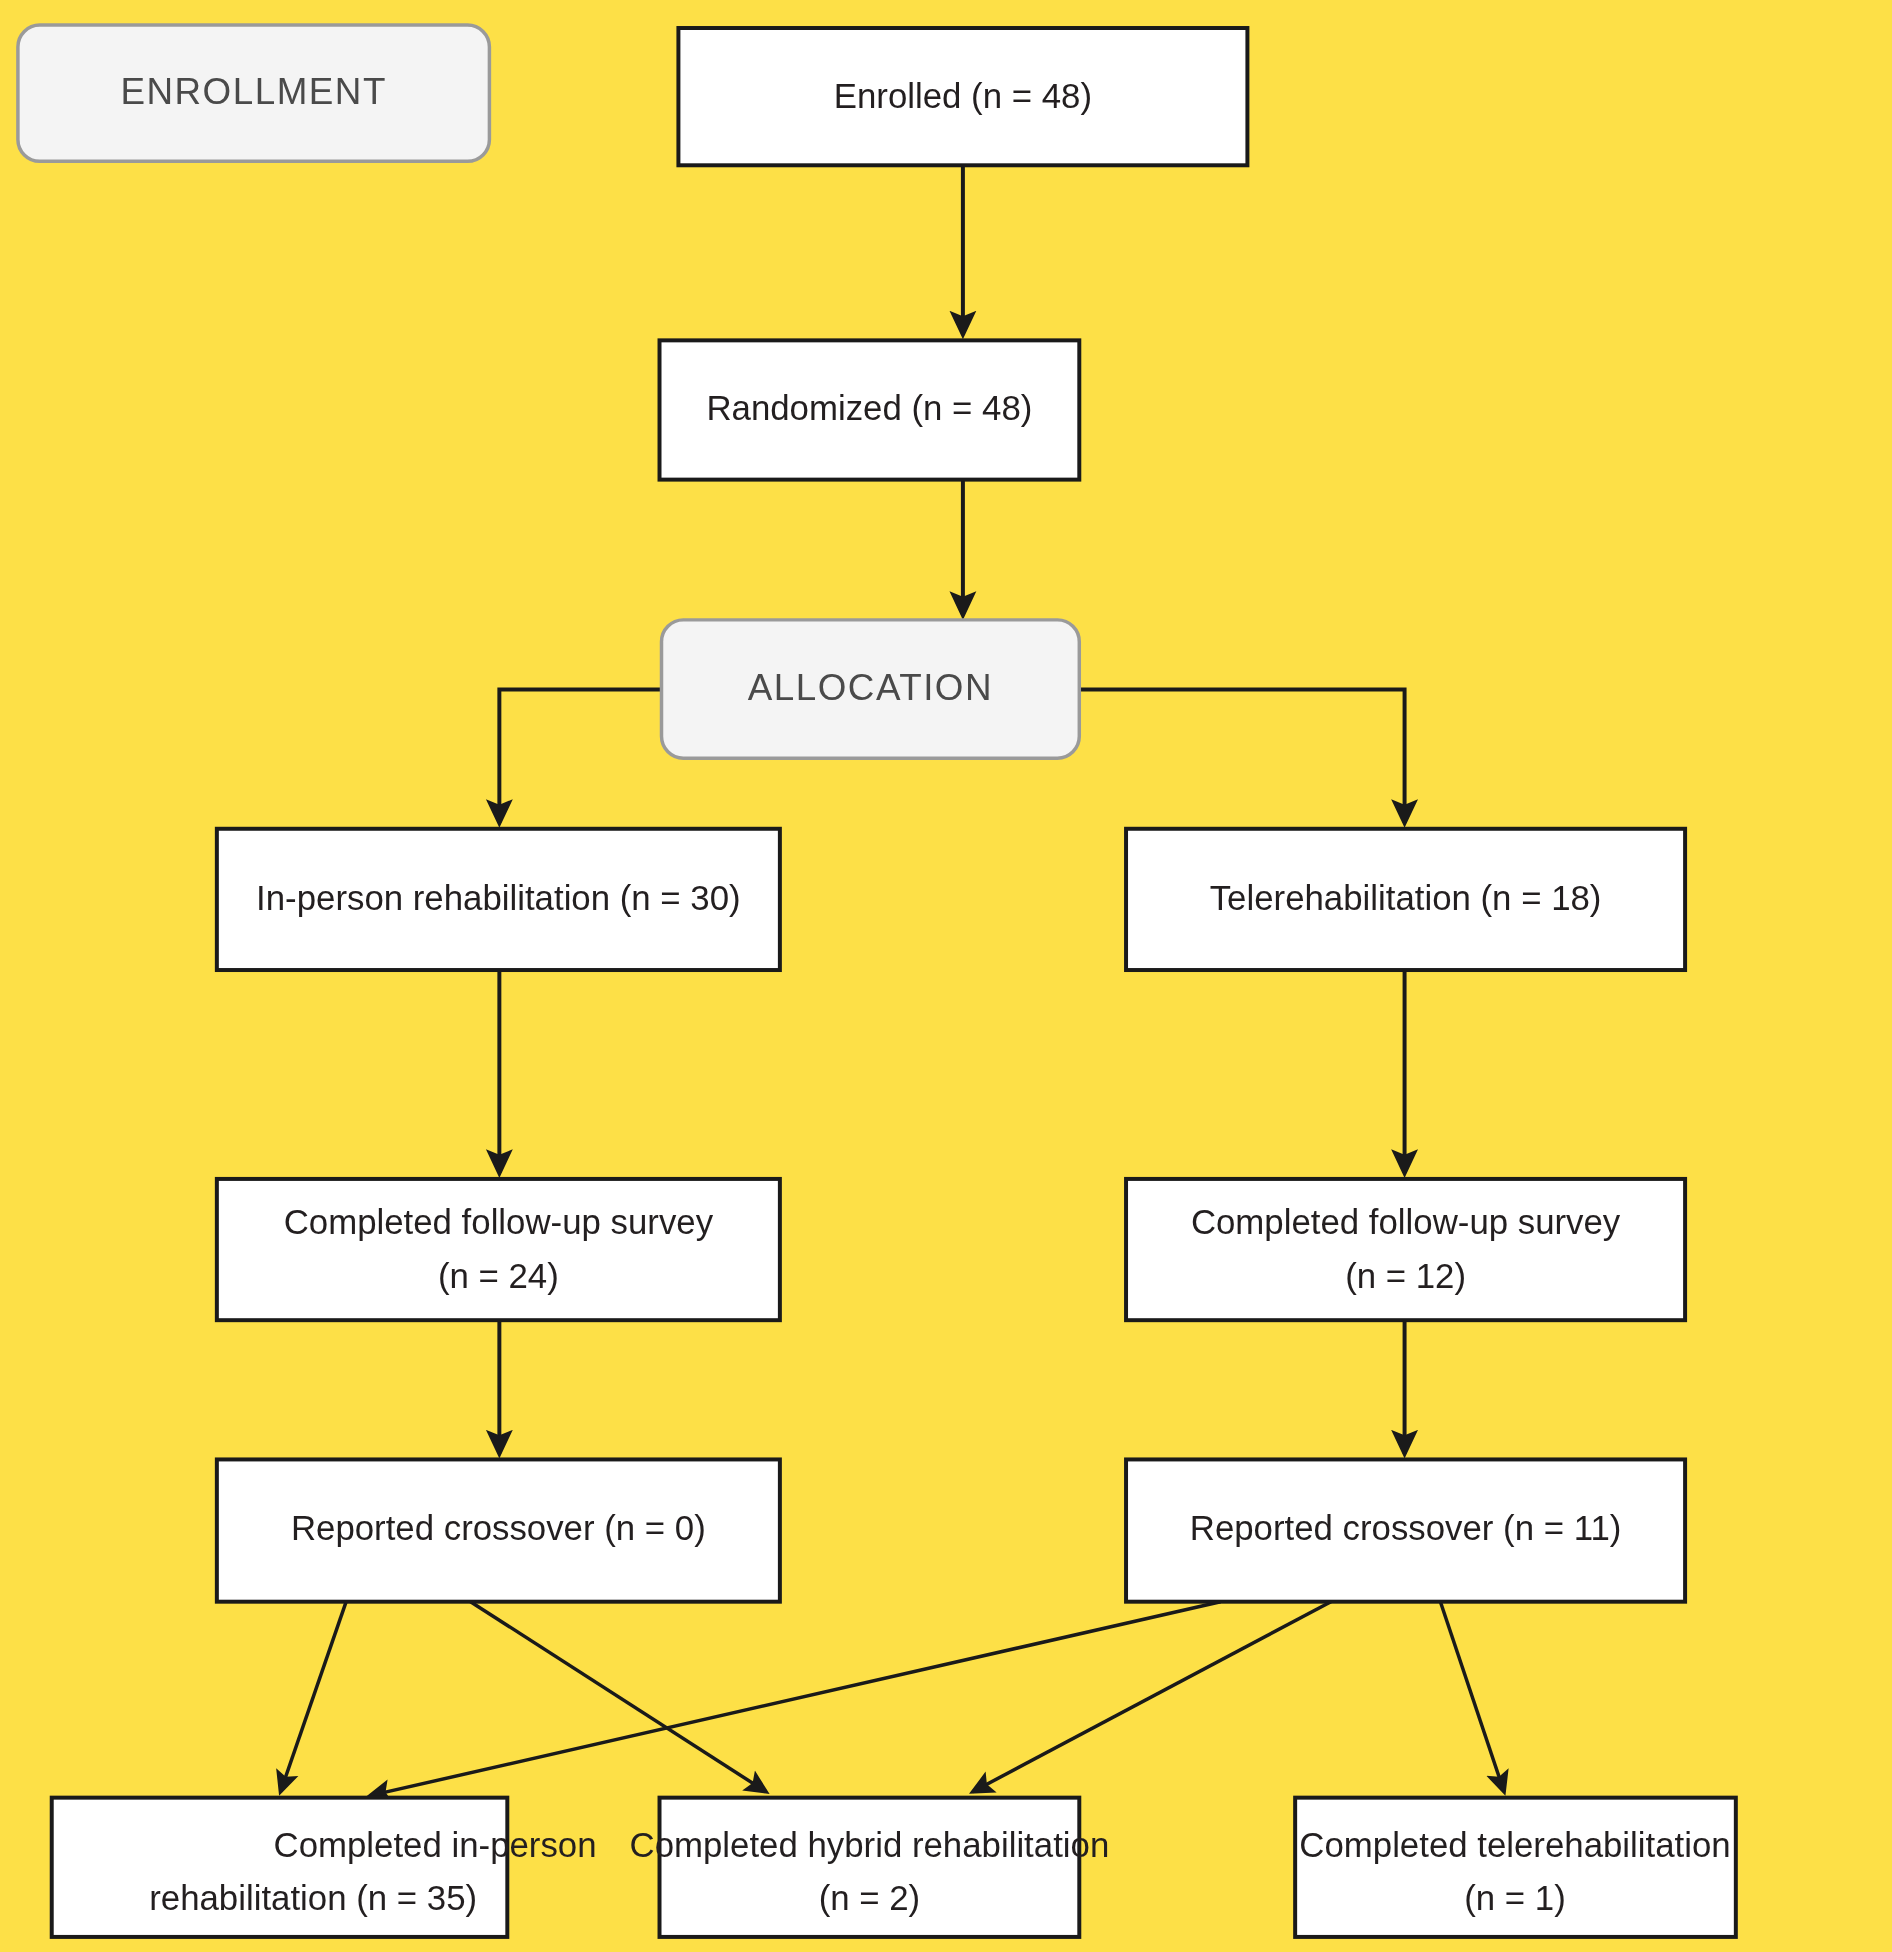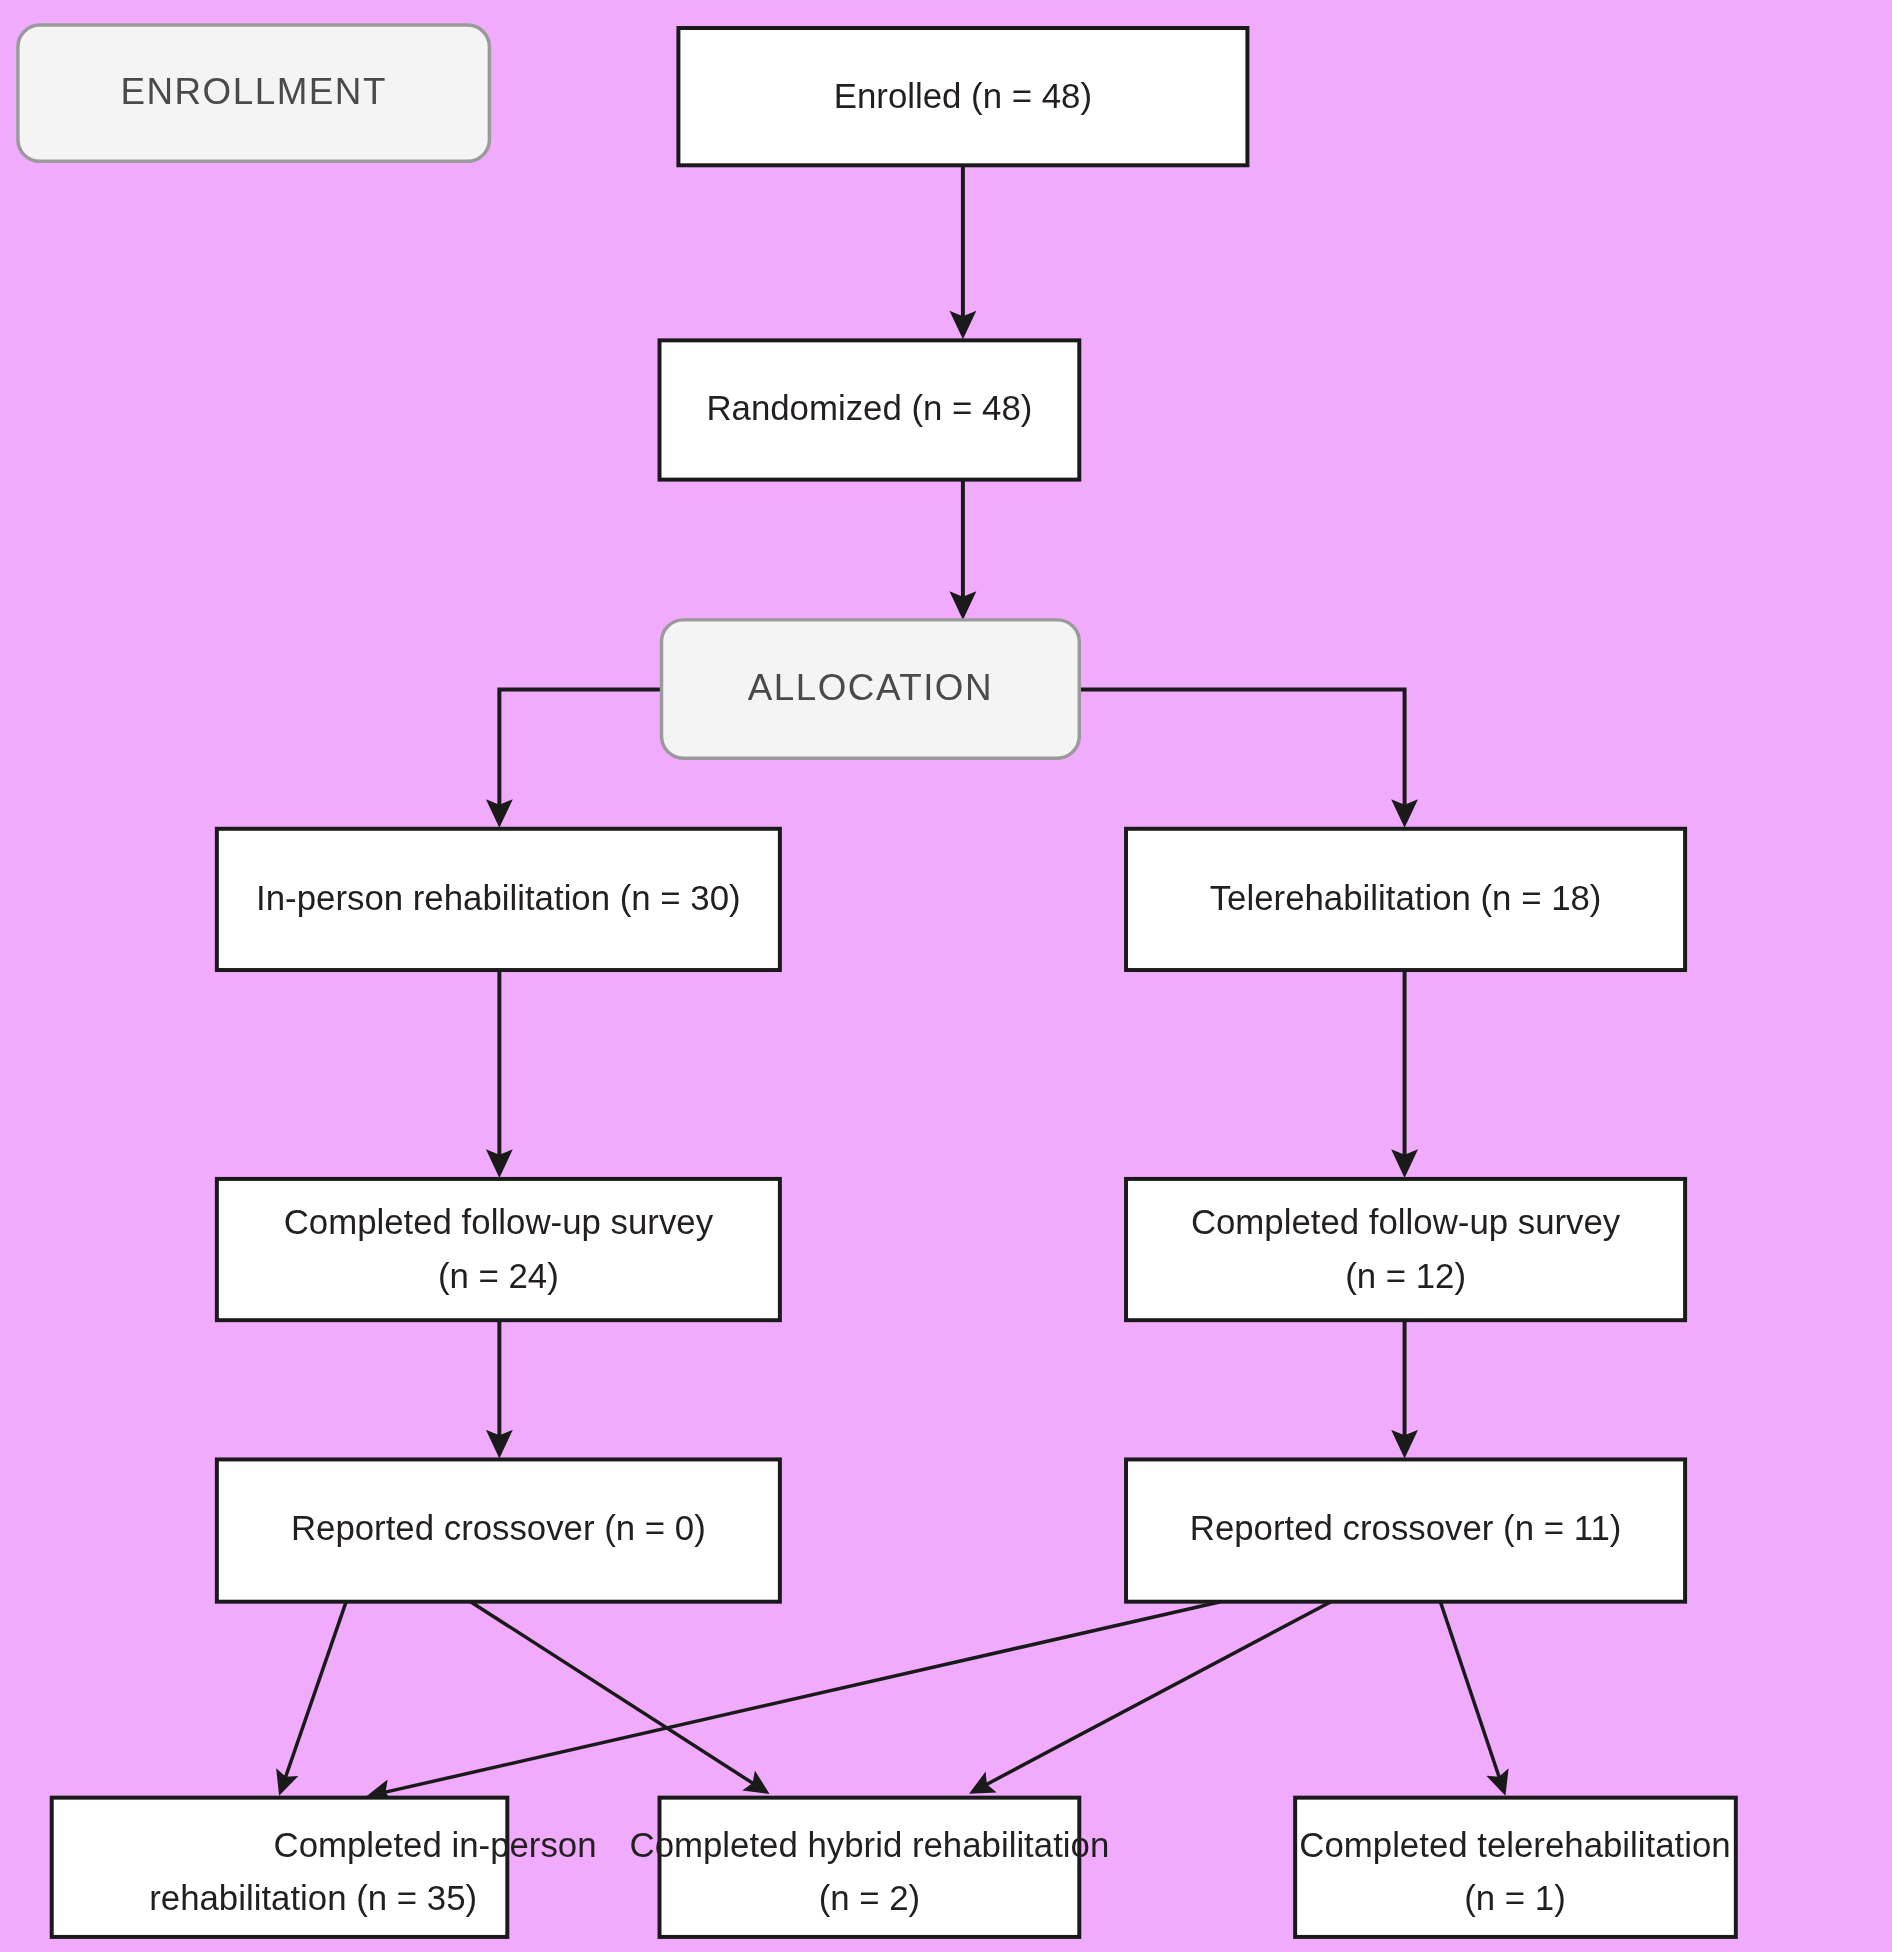--- a/index.html
+++ b/index.html
@@ -7,21 +7,21 @@
     padding: 0;
     background: #ffffff;
   }
   body {
     font-family: "Liberation Sans", sans-serif;
   }
   #diagram-root {
     position: relative;
     width: 1892px;
     height: 1952px;
-    background: #f0abfc;
+    background: #fde047;
     overflow: hidden;
   }
   #flow-svg {
     position: absolute;
     left: 0;
     top: 0;
     width: 1892px;
     height: 1952px;
   }
   .node-box {

